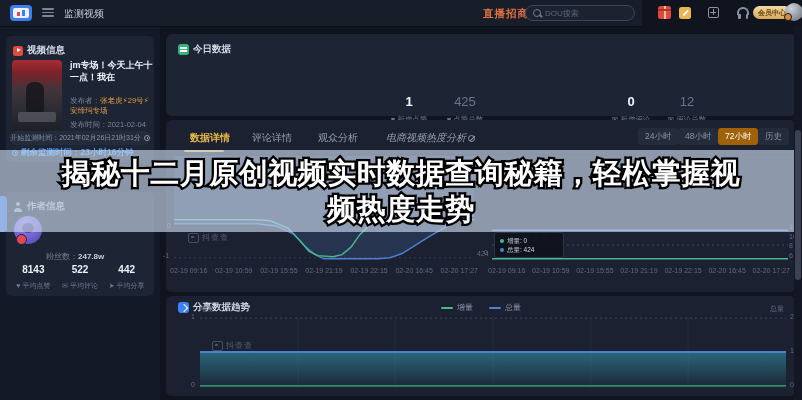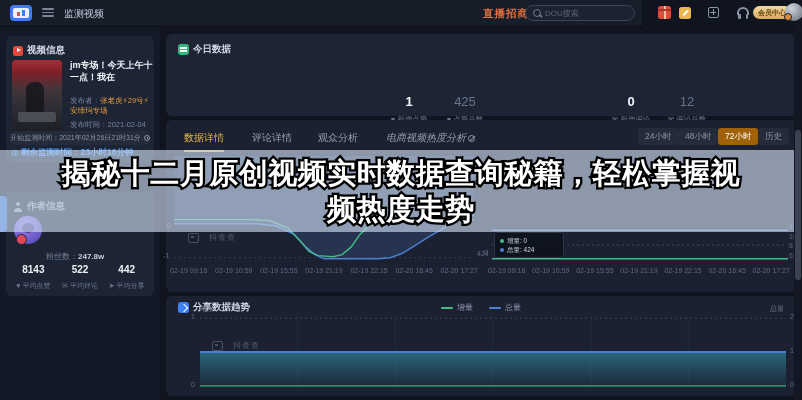--- a/index.html
+++ b/index.html
@@ -71,36 +71,36 @@
   .ic-today{width:11px;height:11px;background:#35b57a;border-radius:3px;position:relative;flex:none;}
   .ic-today::after{content:'';position:absolute;left:2px;top:3px;width:7px;height:1.5px;background:#fff;box-shadow:0 3px 0 #fff;}
   .t-group{position:absolute;top:60px;display:flex;}
   .t-col{width:56px;text-align:center;}
   .t-col .val{font-size:13px;font-weight:bold;color:#f2f4f8;}
   .t-col .val.dim{color:#69748a;font-weight:normal;}
   .t-col .lab{margin-top:6px;font-size:7.5px;color:#6e7890;white-space:nowrap;}
   
   .tabs-panel{left:166px;top:120px;width:630px;height:172px;background:#1b2130;border-radius:6px;}
   .tab{position:absolute;top:11px;font-size:10px;color:#97a0b2;}
-  .tab.active{color:#e9b949;font-weight:normal;}
+  .tab.active{color:#e9b949;font-weight:bold;margin-left:6px;}
   .tab-underline{position:absolute;left:18px;top:30px;width:40px;height:2px;background:#e9b949;border-radius:1px;}
   .no-icon{display:inline-block;width:7px;height:7px;border:1px solid #8b94a8;border-radius:50%;position:relative;vertical-align:-1px;margin-left:2px;box-sizing:border-box;}
   .no-icon::after{content:'';position:absolute;left:-0.5px;top:2px;width:7px;height:1px;background:#8b94a8;transform:rotate(-45deg);}
   .range{position:absolute;top:8px;height:17px;border-radius:3px;background:#242b3b;color:#8b94a8;font-size:8.5px;display:flex;align-items:center;justify-content:center;padding:0 7px;box-sizing:border-box;}
   .range.active{background:#a16207;color:#fff;}
   .chart-box{position:absolute;}
   .chart-box svg{position:absolute;left:0;top:0;width:100%;height:100%;}
   .ytick{position:absolute;font-size:7px;color:#5f6a80;}
   .xrow{position:absolute;display:flex;justify-content:space-between;font-size:7px;color:#5f6a80;white-space:nowrap;}
   .yr-col{position:absolute;display:flex;flex-direction:column;justify-content:space-between;font-size:7px;color:#5f6a80;text-align:left;}
   .tooltip{position:absolute;left:328px;top:112px;width:58px;background:rgba(13,18,28,0.92);border:1px solid #2a3347;border-radius:3px;padding:3px 5px;z-index:5;}
   .tooltip .row{display:flex;align-items:center;gap:3px;font-size:6.5px;color:#cfd6e4;line-height:9px;white-space:nowrap;}
   .dot{width:4px;height:4px;border-radius:50%;flex:none;}
   .dot.g{background:#46b98c;} .dot.b{background:#4e7fd0;}
-  .watermark{position:absolute;display:flex;align-items:center;gap:10px;opacity:.45;}
+  .watermark{position:absolute;display:flex;align-items:center;gap:3px;opacity:.45;}
   .watermark .wicon{width:9px;height:8px;border:1px solid #7e8aa0;border-radius:2px;position:relative;}
   .watermark .wicon::after{content:'';position:absolute;left:2px;top:2px;width:3px;height:2px;background:#7e8aa0;}
   .watermark .wtext{font-size:8px;color:#9aa6bc;letter-spacing:1px;}
   
   .share-panel{left:166px;top:296px;width:630px;height:100px;background:#1b2130;border-radius:6px;}
   .ic-share{width:11px;height:11px;background:#3b82f6;border-radius:3px;position:relative;flex:none;}
   .ic-share::after{content:'';position:absolute;left:3px;top:3px;width:5px;height:5px;border-top:1.5px solid #fff;border-right:1.5px solid #fff;transform:rotate(45deg);}
   .legend{position:absolute;left:0;top:6px;width:630px;display:flex;justify-content:center;gap:16px;}
   .legend .item{display:flex;align-items:center;gap:4px;font-size:8px;color:#8b94a8;}
   .ldash{width:12px;height:2px;border-radius:1px;}

